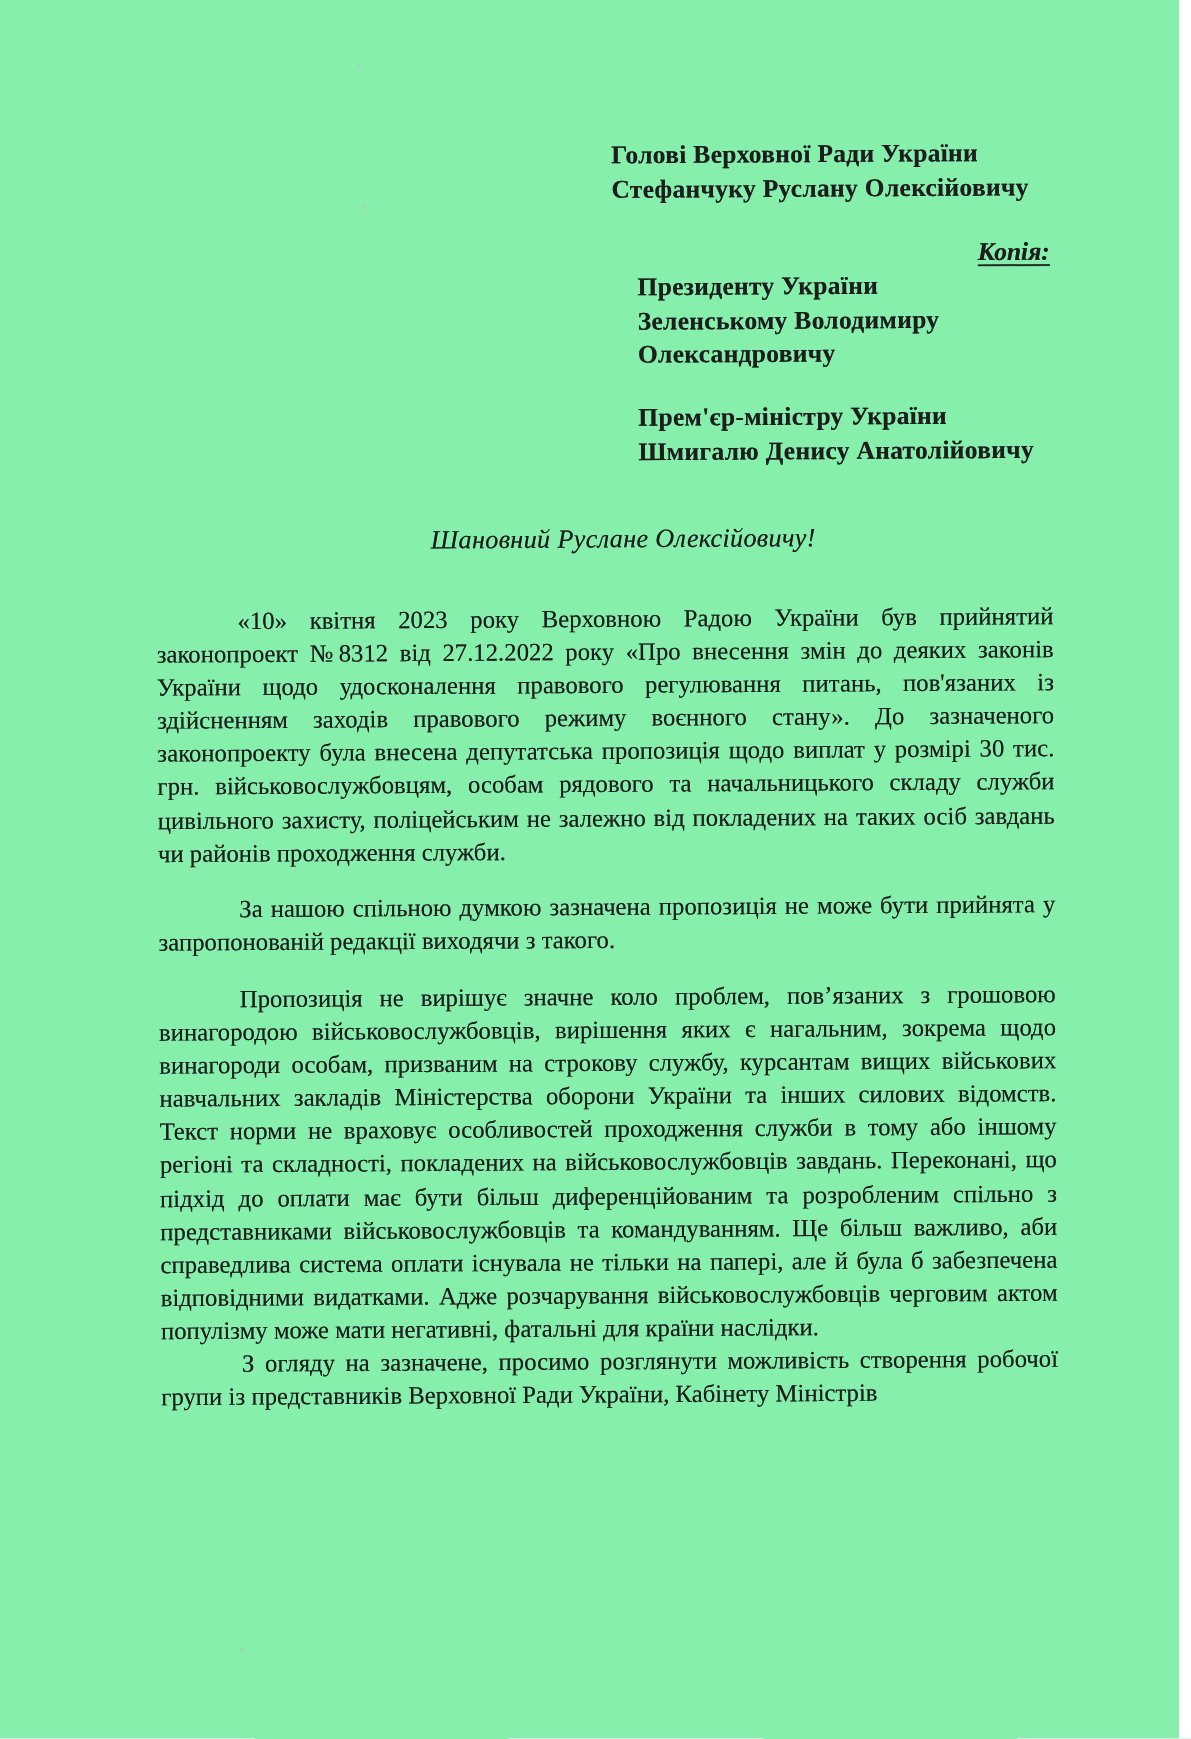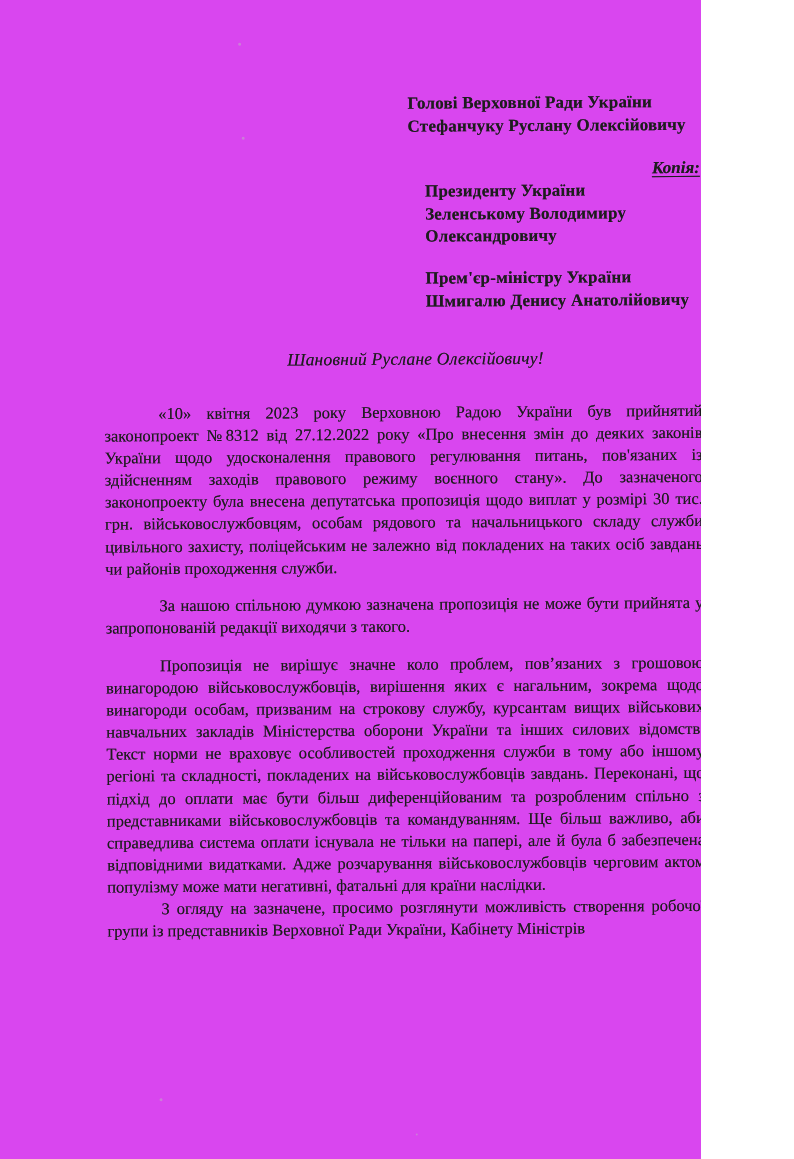--- a/index.html
+++ b/index.html
@@ -2,23 +2,23 @@
 <html><head>
 <meta charset="utf-8">
 <style>
   html, body {
     margin: 0;
     padding: 0;
     background: #ffffff;
   }
   .page {
     position: relative;
-    width: 701px;
+    width: 786px;
     height: 1159px;
-    background: #d946ef;
+    background: #86efac;
     overflow: hidden;
     font-family: "Liberation Serif", "DejaVu Serif", serif;
     color: #1d1d1d;
   }
   
   .sheet {
     position: absolute;
     inset: 0;
     transform: rotate(-0.35deg);
     transform-origin: 50% 45%;

